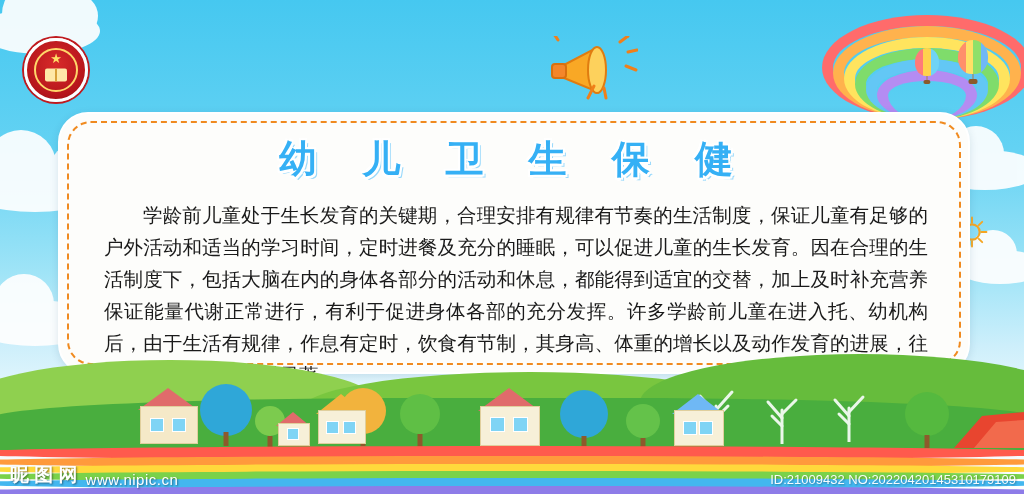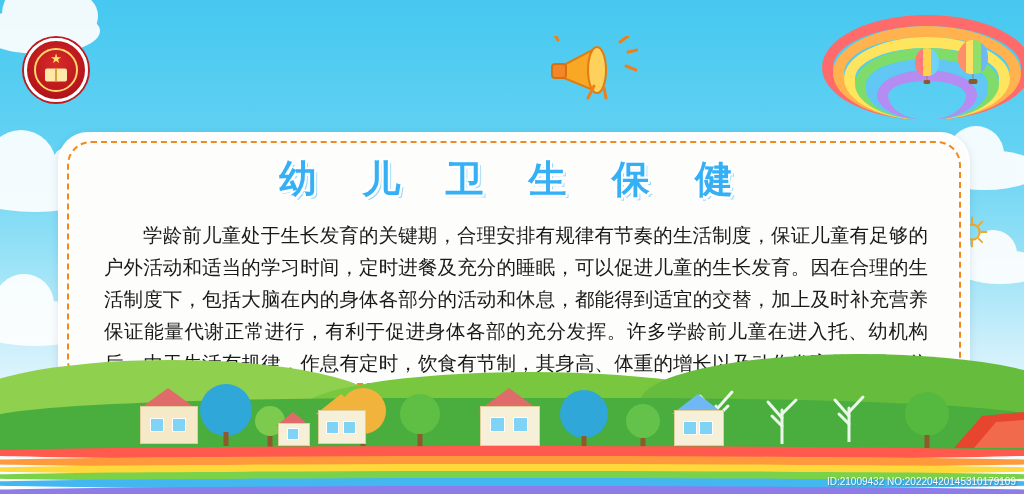--- a/index.html
+++ b/index.html
@@ -49,21 +49,21 @@
   .school-badge .book:after{content:"";position:absolute;left:50%;top:0;width:2px;height:100%;background:#d8a23a;transform:translateX(-50%);}
 
   .school-title{position:absolute;left:100px;top:34px;font-size:47px;font-weight:bold;letter-spacing:14px;
      color:#e8252a;font-family:"DejaVu Sans","Liberation Sans",sans-serif;
      text-shadow:-2px -2px 0 #fff,2px -2px 0 #fff,-2px 2px 0 #fff,2px 2px 0 #fff,0 3px 0 #fff,3px 0 0 #fff,0 -3px 0 #fff,-3px 0 0 #fff,4px 5px 0 rgba(0,0,0,.12);}
 
   .megaphone{position:absolute;left:548px;top:36px;width:90px;height:70px;}
 
   
   .panel{position:absolute;left:58px;top:112px;width:908px;height:258px;background:#fdfdfb;
-     border-radius:30px;border:2px solid #ffffff;box-shadow:0 2px 8px rgba(0,60,90,.12);margin-top:20px;}
+     border-radius:30px;border:2px solid #ffffff;box-shadow:0 2px 8px rgba(0,60,90,.12);}
   .panel:before{content:"";position:absolute;inset:7px;border:2px dashed #f08a1f;border-radius:24px;pointer-events:none;}
 
   .doc-title{position:absolute;left:0;right:0;top:20px;text-align:center;
      font-size:38px;font-weight:bold;letter-spacing:16px;color:#35b0f5;
      font-family:"DejaVu Sans","Liberation Sans",sans-serif;
      text-shadow:-2px -2px 0 #fff,2px -2px 0 #fff,-2px 2px 0 #fff,2px 2px 0 #fff,0 3px 0 #fff,3px 3px 0 #9ad9fb;}
 
   .doc-body{position:absolute;left:44px;right:40px;top:86px;
      font-size:19.5px;line-height:32px;color:#1a1a1a;text-align:justify;text-indent:2em;
      font-family:"DejaVu Sans","Liberation Sans",sans-serif;}
@@ -79,21 +79,21 @@
   .house{position:absolute;}
   .house .roof{position:absolute;left:50%;transform:translateX(-50%);top:0;width:0;height:0;}
   .house .body{position:absolute;left:0;bottom:0;width:100%;}
   .house .win{position:absolute;background:#7fd4f5;border:1px solid #fff;}
 
   
   .footer{position:absolute;left:0;right:0;bottom:0;height:36px;background:rgba(255,255,255,0);}
   .nipic{position:absolute;left:10px;bottom:6px;display:flex;align-items:flex-end;gap:8px;}
   .nipic .logo{font-size:19px;color:#ffffff;font-weight:bold;text-shadow:1px 1px 2px rgba(0,0,0,.45);}
   .nipic .url{font-size:15px;color:#ffffff;letter-spacing:.5px;text-shadow:1px 1px 2px rgba(0,0,0,.45);}
-  .idtag{position:absolute;right:8px;bottom:7px;font-size:10px;color:#ffffff;opacity:.95;
+  .idtag{position:absolute;right:8px;bottom:7px;font-size:13px;color:#ffffff;opacity:.95;
      font-family:"Liberation Sans",sans-serif;text-shadow:1px 1px 2px rgba(0,0,0,.35);}
 </style>
 </head>
 <body>
 
 <div id="poster">
 
   <div class="cloud c1"></div>
   <div class="cloud c2"></div>
   <div class="cloud c3"></div>
@@ -255,16 +255,20 @@
 
     <div class="stripe" style="bottom:34px;background:#ff5a4d;height:14px;"></div>
     <div class="stripe" style="bottom:26px;background:#ff9a3c;height:12px;"></div>
     <div class="stripe" style="bottom:19px;background:#ffd93c;height:11px;"></div>
     <div class="stripe" style="bottom:12px;background:#7ad24a;height:11px;"></div>
     <div class="stripe" style="bottom:5px;background:#43b7ef;height:11px;"></div>
     <div class="stripe" style="bottom:-4px;background:#8e7ce8;height:12px;"></div>
   </div>
 
   <div class="footer">
+    <div class="nipic">
+      <span class="logo">昵 图 网</span>
+      <span class="url">www.nipic.cn</span>
+    </div>
     <div class="idtag">ID:21009432 NO:20220420145310179109</div>
   </div>
 
 </div>
 
 </body></html>

